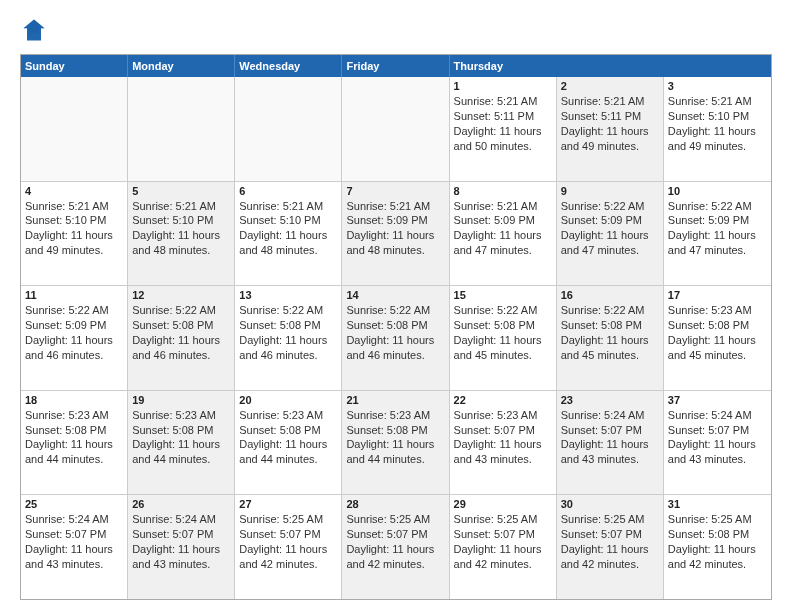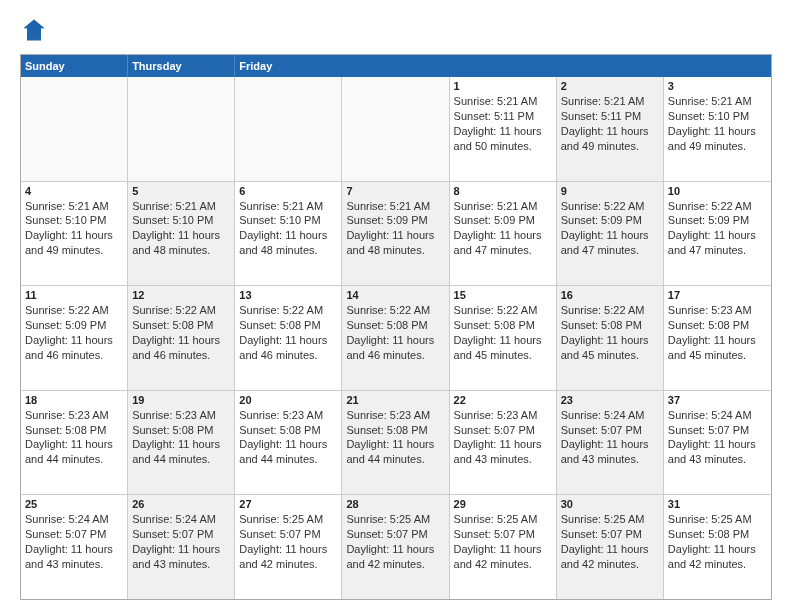--- a/index.html
+++ b/index.html
@@ -131,22 +131,24 @@
     </div>
     <div class="title-block">
       <div class="main-title"></div>
       <div class="subtitle"></div>
     </div>
   </div>
 
   <div class="calendar">
     <div class="cal-header">
     <div class="cal-header-cell">Sunday</div>
+        <div class="cal-header-cell">Monday</div>
+        <div class="cal-header-cell">Wednesday</div>
+        <div class="cal-header-cell">Friday</div>
         <div class="cal-header-cell">Thursday</div>
-        <div class="cal-header-cell">Friday</div>
       </div>
     <div class="cal-body">
     <div class="cal-row">
           <div class="cal-cell empty"></div>
           <div class="cal-cell empty"></div>
           <div class="cal-cell empty"></div>
           <div class="cal-cell empty"></div>
           <div class="cal-cell">
             <div class="day-num">1</div>
             <div class="cell-text">Sunrise: 5:21 AM<br>Sunset: 5:11 PM<br>Daylight: 11 hours<br>and 50 minutes.</div>

